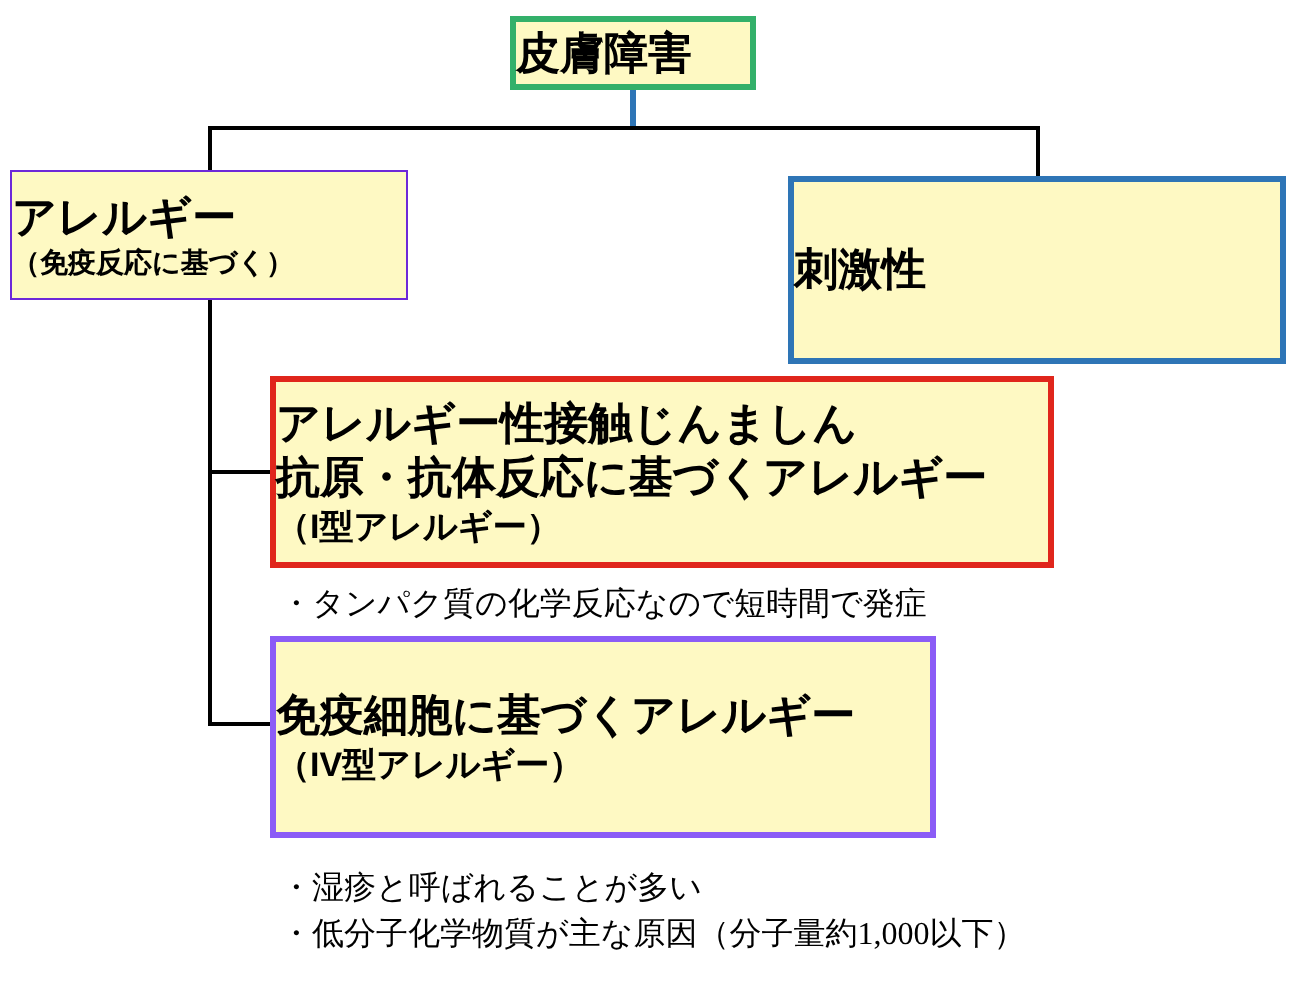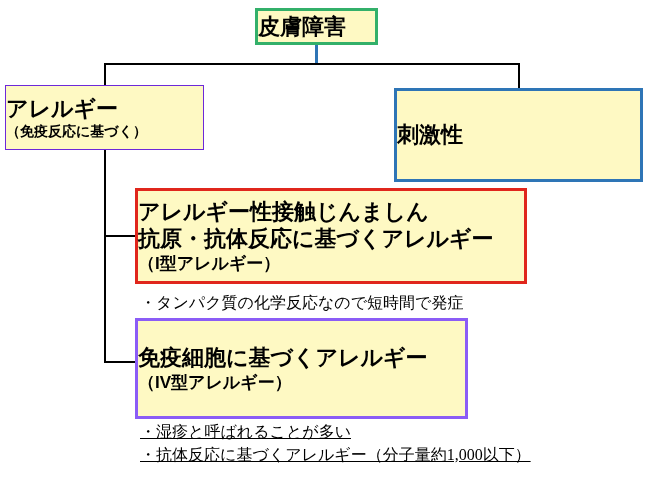--- a/index.html
+++ b/index.html
@@ -107,18 +107,18 @@
     <div class="sub-small">（I型アレルギー）</div>
   </div>
 
   <div class="note" style="left:140px; top:291px;">・タンパク質の化学反応なので短時間で発症</div>
 
   <div class="node node-type4">
     <div>免疫細胞に基づくアレルギー</div>
     <div class="sub-small">（IV型アレルギー）</div>
   </div>
 
-  <div class="note" style="left:140px; top:420px;text-decoration:underline;">
+  <div class="note" style="left:140px; top:433px;">
     <div>・湿疹と呼ばれることが多い</div>
-    <div>・抗体反応に基づくアレルギー（分子量約1,000以下）</div>
+    <div>・低分子化学物質が主な原因（分子量約1,000以下）</div>
   </div>
 
 </div>
 
 </body></html>

